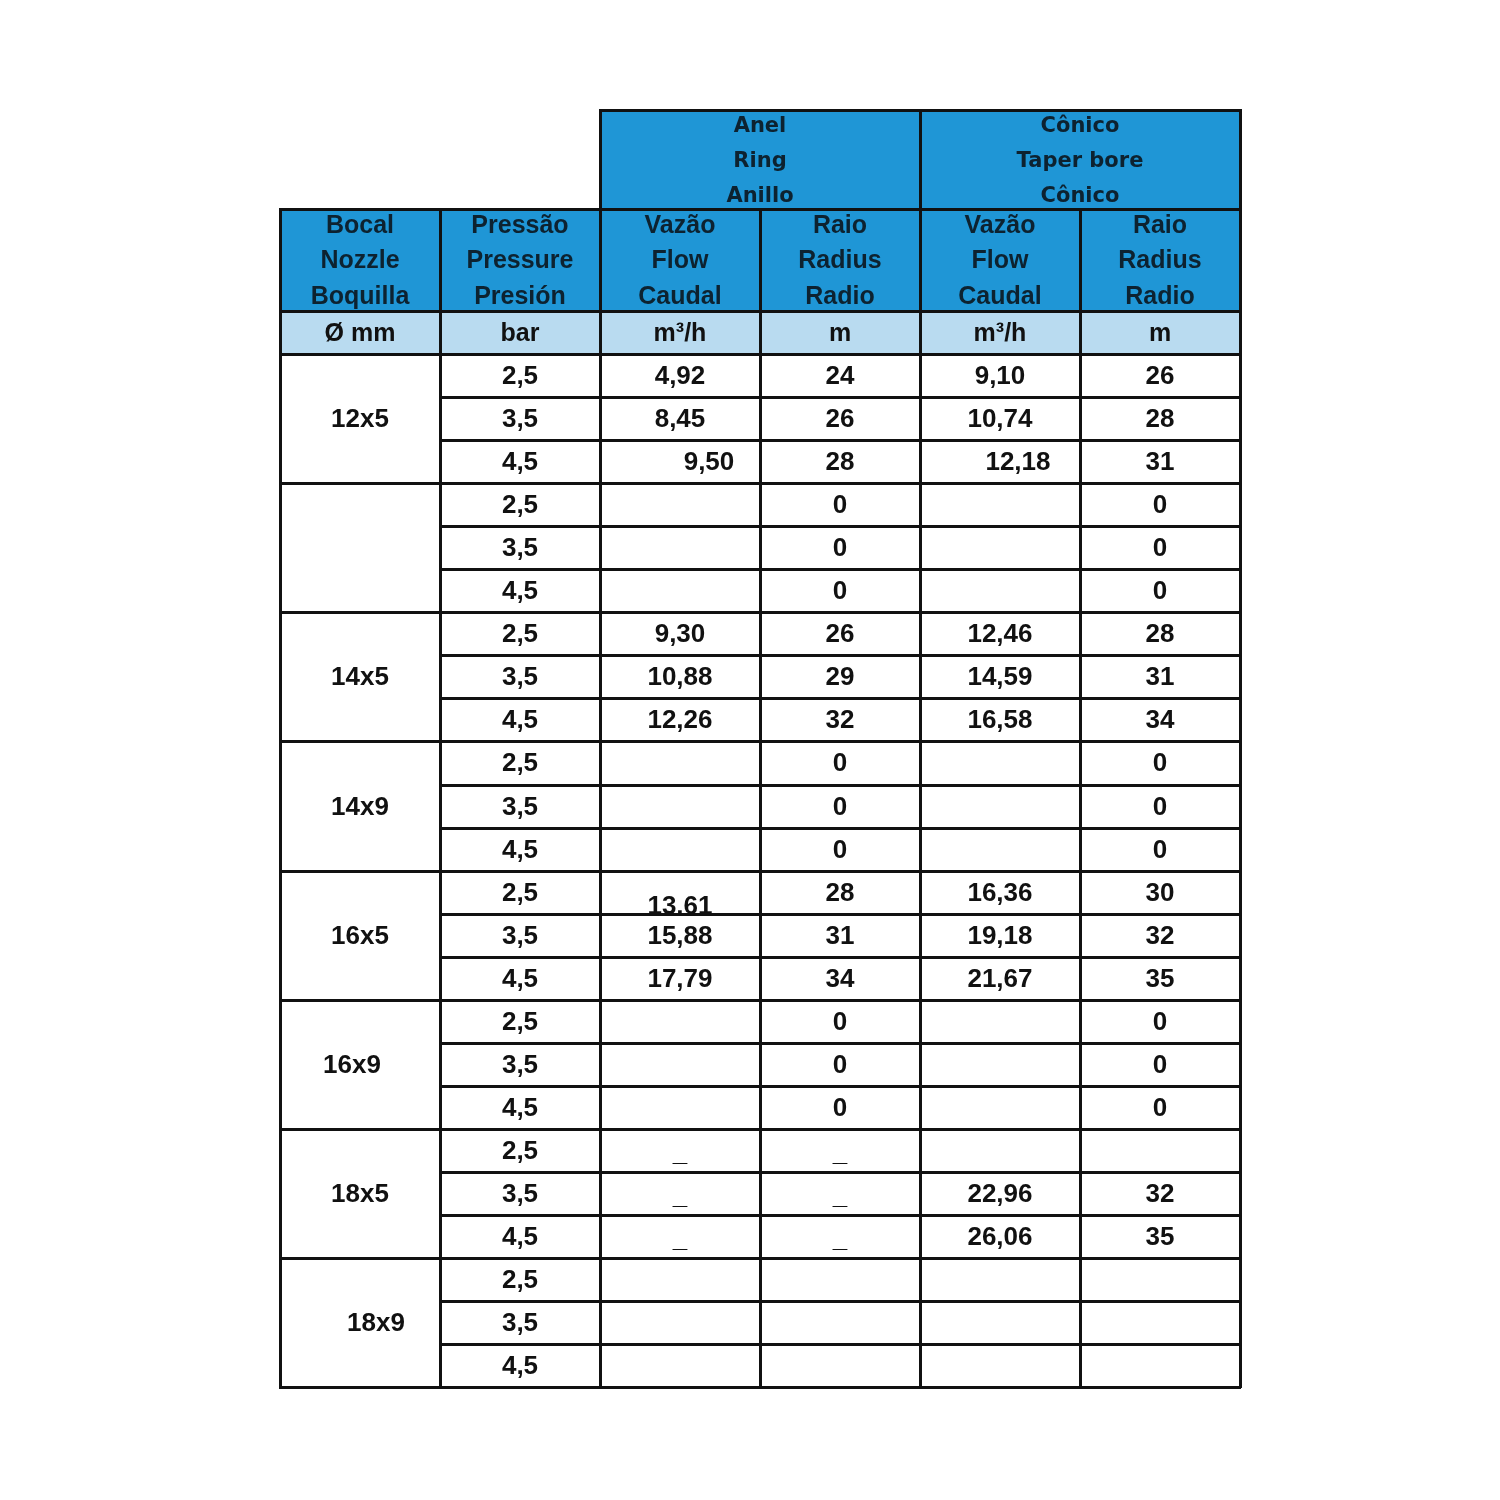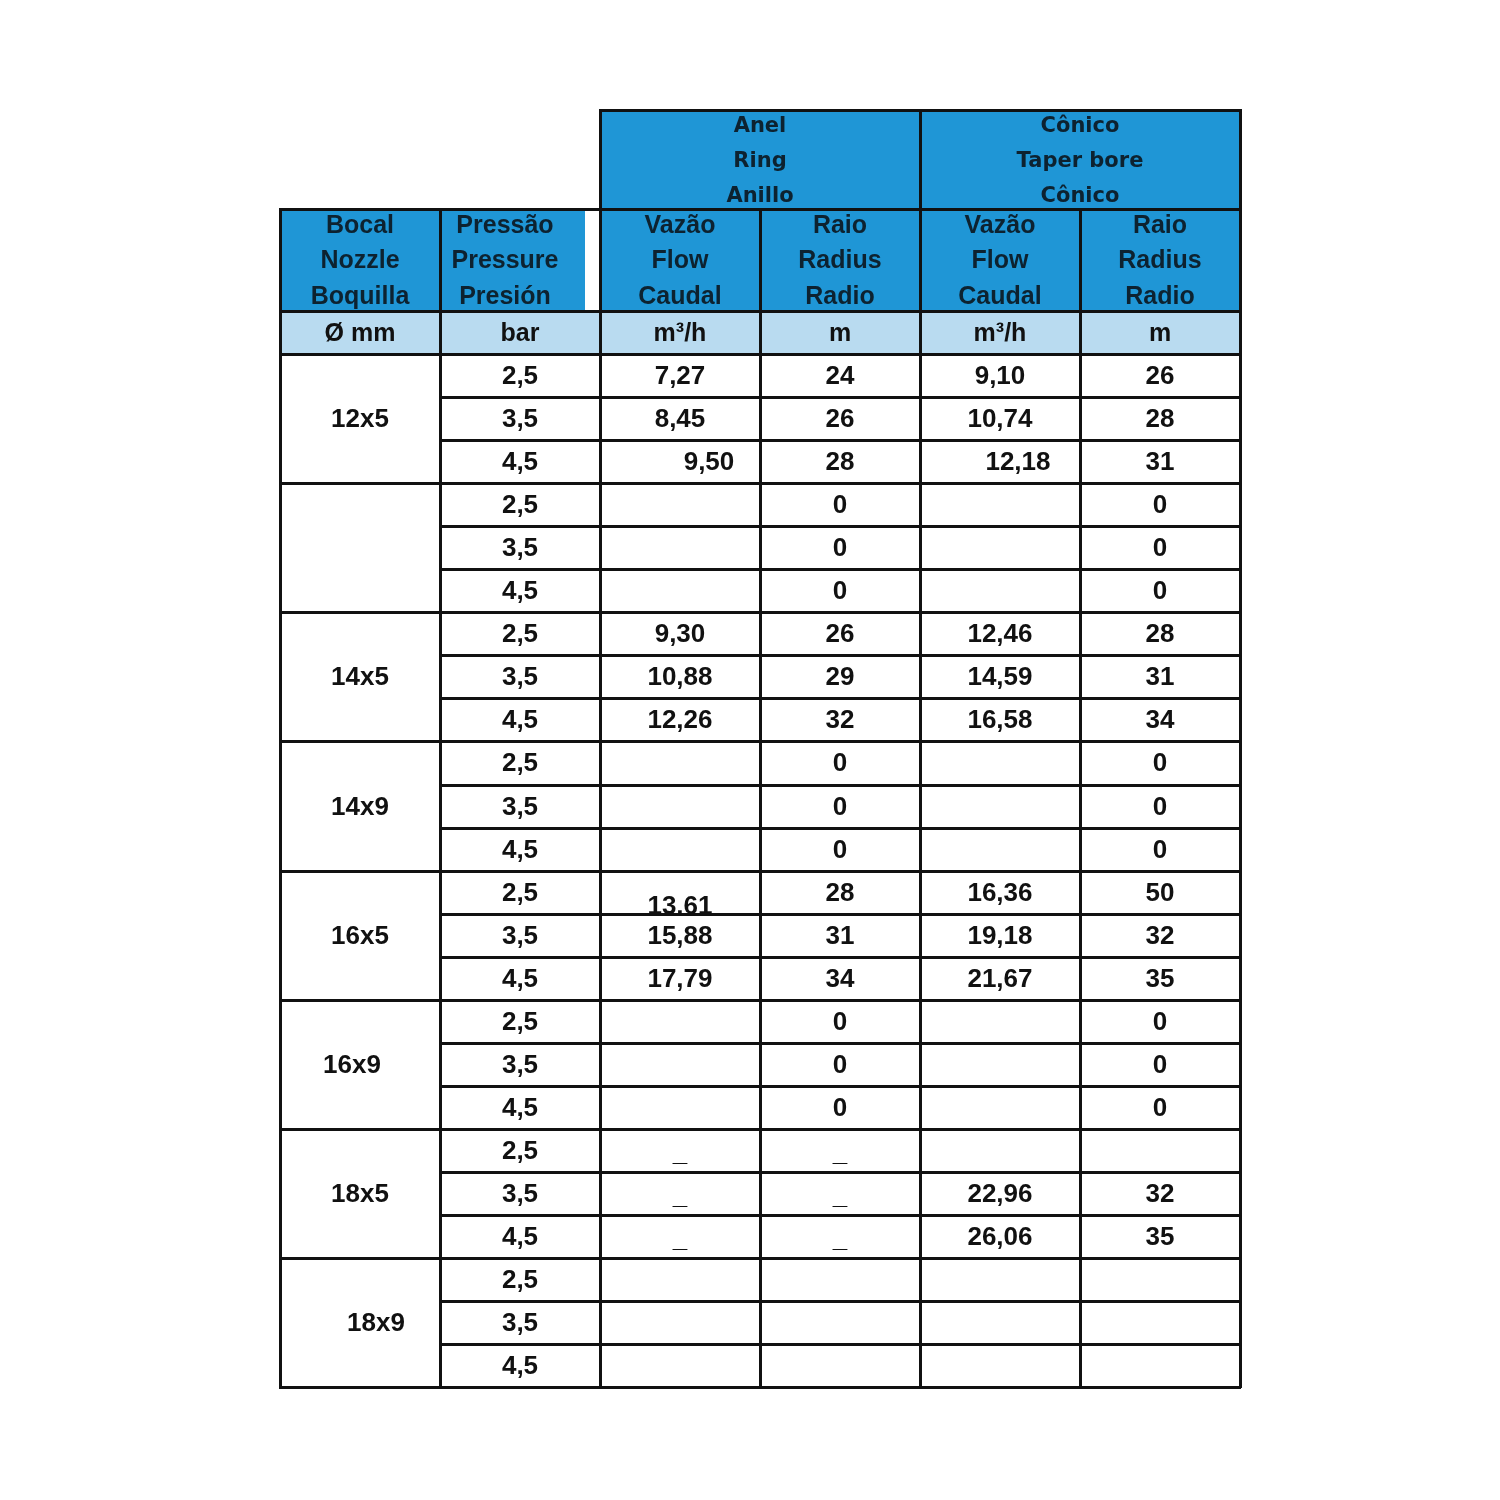--- a/index.html
+++ b/index.html
@@ -32,21 +32,21 @@
       <span>Cônico</span>
       <span>Taper bore</span>
       <span>Cônico</span>
     </div>
     <div class="cell hdr" style="left: 280px; top: 209px; width: 160px; height: 102px; flex-direction: column;">
       <span>Bocal</span>
       <span>Nozzle</span>
       <span>Boquilla</span>
     </div>
     <div class="cell unit" style="left: 280px; top: 311px; width: 160px; height: 43px;">Ø mm</div>
-    <div class="cell hdr" style="left: 425px; top: 209px; width: 160px; height: 102px; flex-direction: column;">
+    <div class="cell hdr" style="left: 440px; top: 209px; width: 160px; height: 102px; flex-direction: column;">
       <span>Pressão</span>
       <span>Pressure</span>
       <span>Presión</span>
     </div>
     <div class="cell unit" style="left: 440px; top: 311px; width: 160px; height: 43px;">bar</div>
     <div class="cell hdr" style="left: 600px; top: 209px; width: 160px; height: 102px; flex-direction: column;">
       <span>Vazão</span>
       <span>Flow</span>
       <span>Caudal</span>
     </div>
@@ -64,21 +64,21 @@
     </div>
     <div class="cell unit" style="left: 920px; top: 311px; width: 160px; height: 43px;">m³/h</div>
     <div class="cell hdr" style="left: 1080px; top: 209px; width: 160px; height: 102px; flex-direction: column;">
       <span>Raio</span>
       <span>Radius</span>
       <span>Radio</span>
     </div>
     <div class="cell unit" style="left: 1080px; top: 311px; width: 160px; height: 43px;">m</div>
     <div class="cell body" style="left: 280px; top: 354px; width: 160px; height: 129.15px;">12x5</div>
     <div class="cell body" style="left: 440px; top: 354px; width: 160px; height: 43.05px;">2,5</div>
-    <div class="cell body" style="left: 600px; top: 354px; width: 160px; height: 43.05px;">7,27</div>
+    <div class="cell body" style="left: 600px; top: 354px; width: 160px; height: 43.05px;">4,92</div>
     <div class="cell body" style="left: 760px; top: 354px; width: 160px; height: 43.05px;">24</div>
     <div class="cell body" style="left: 920px; top: 354px; width: 160px; height: 43.05px;">9,10</div>
     <div class="cell body" style="left: 1080px; top: 354px; width: 160px; height: 43.05px;">26</div>
     <div class="cell body" style="left: 440px; top: 397.05px; width: 160px; height: 43.05px;">3,5</div>
     <div class="cell body" style="left: 600px; top: 397.05px; width: 160px; height: 43.05px;">8,45</div>
     <div class="cell body" style="left: 760px; top: 397.05px; width: 160px; height: 43.05px;">26</div>
     <div class="cell body" style="left: 920px; top: 397.05px; width: 160px; height: 43.05px;">10,74</div>
     <div class="cell body" style="left: 1080px; top: 397.05px; width: 160px; height: 43.05px;">28</div>
     <div class="cell body" style="left: 440px; top: 440.1px; width: 160px; height: 43.05px;">4,5</div>
     <div class="cell body" style="left: 629px; top: 440.1px; width: 160px; height: 43.05px;">9,50</div>
@@ -130,21 +130,21 @@
     <div class="cell body" style="left: 440px; top: 827.55px; width: 160px; height: 43.05px;">4,5</div>
     <div class="cell body" style="left: 600px; top: 827.55px; width: 160px; height: 43.05px;"></div>
     <div class="cell body" style="left: 760px; top: 827.55px; width: 160px; height: 43.05px;">0</div>
     <div class="cell body" style="left: 920px; top: 827.55px; width: 160px; height: 43.05px;"></div>
     <div class="cell body" style="left: 1080px; top: 827.55px; width: 160px; height: 43.05px;">0</div>
     <div class="cell body" style="left: 280px; top: 870.6px; width: 160px; height: 129.15px;">16x5</div>
     <div class="cell body" style="left: 440px; top: 870.6px; width: 160px; height: 43.05px;">2,5</div>
     <div class="cell body" style="left: 600px; top: 848px; width: 160px; height: 43.05px; margin-top: 36px;">13,61</div>
     <div class="cell body" style="left: 760px; top: 870.6px; width: 160px; height: 43.05px;">28</div>
     <div class="cell body" style="left: 920px; top: 870.6px; width: 160px; height: 43.05px;">16,36</div>
-    <div class="cell body" style="left: 1080px; top: 870.6px; width: 160px; height: 43.05px;">50</div>
+    <div class="cell body" style="left: 1080px; top: 870.6px; width: 160px; height: 43.05px;">30</div>
     <div class="cell body" style="left: 440px; top: 913.65px; width: 160px; height: 43.05px;">3,5</div>
     <div class="cell body" style="left: 600px; top: 913.65px; width: 160px; height: 43.05px;">15,88</div>
     <div class="cell body" style="left: 760px; top: 913.65px; width: 160px; height: 43.05px;">31</div>
     <div class="cell body" style="left: 920px; top: 913.65px; width: 160px; height: 43.05px;">19,18</div>
     <div class="cell body" style="left: 1080px; top: 913.65px; width: 160px; height: 43.05px;">32</div>
     <div class="cell body" style="left: 440px; top: 956.7px; width: 160px; height: 43.05px;">4,5</div>
     <div class="cell body" style="left: 600px; top: 956.7px; width: 160px; height: 43.05px;">17,79</div>
     <div class="cell body" style="left: 760px; top: 956.7px; width: 160px; height: 43.05px;">34</div>
     <div class="cell body" style="left: 920px; top: 956.7px; width: 160px; height: 43.05px;">21,67</div>
     <div class="cell body" style="left: 1080px; top: 956.7px; width: 160px; height: 43.05px;">35</div>

